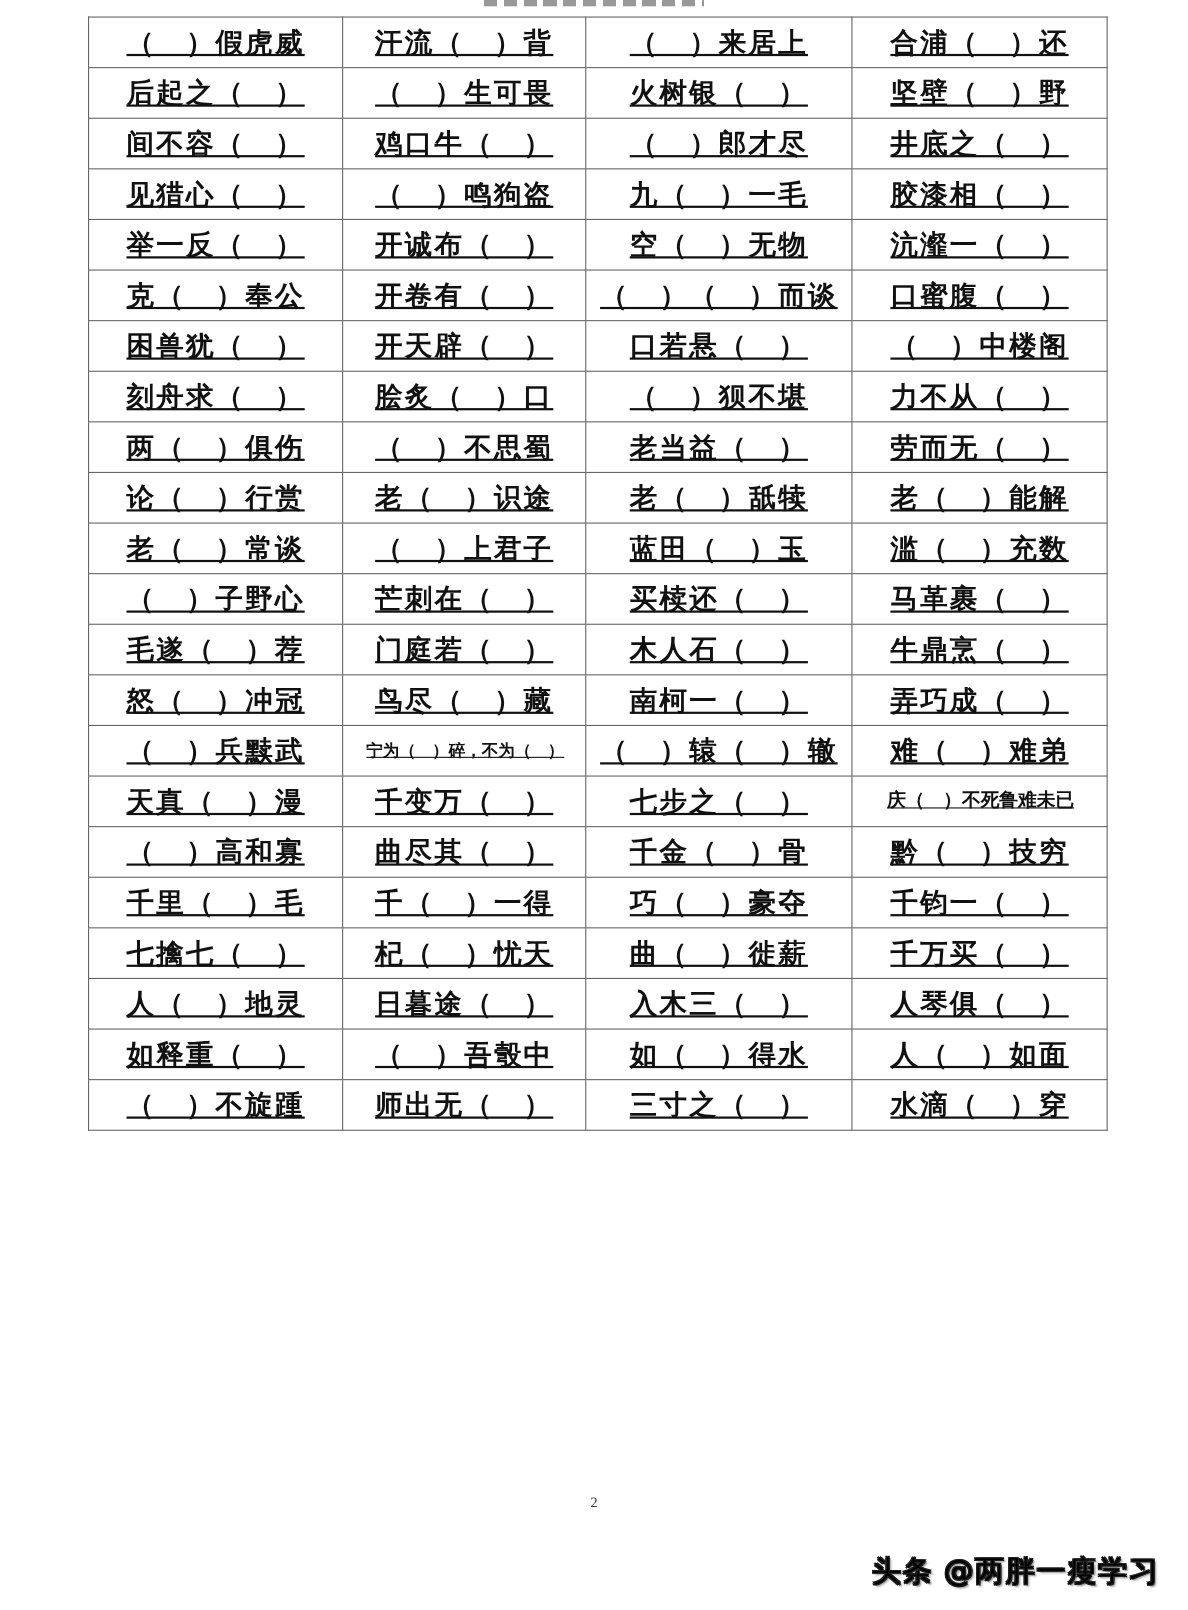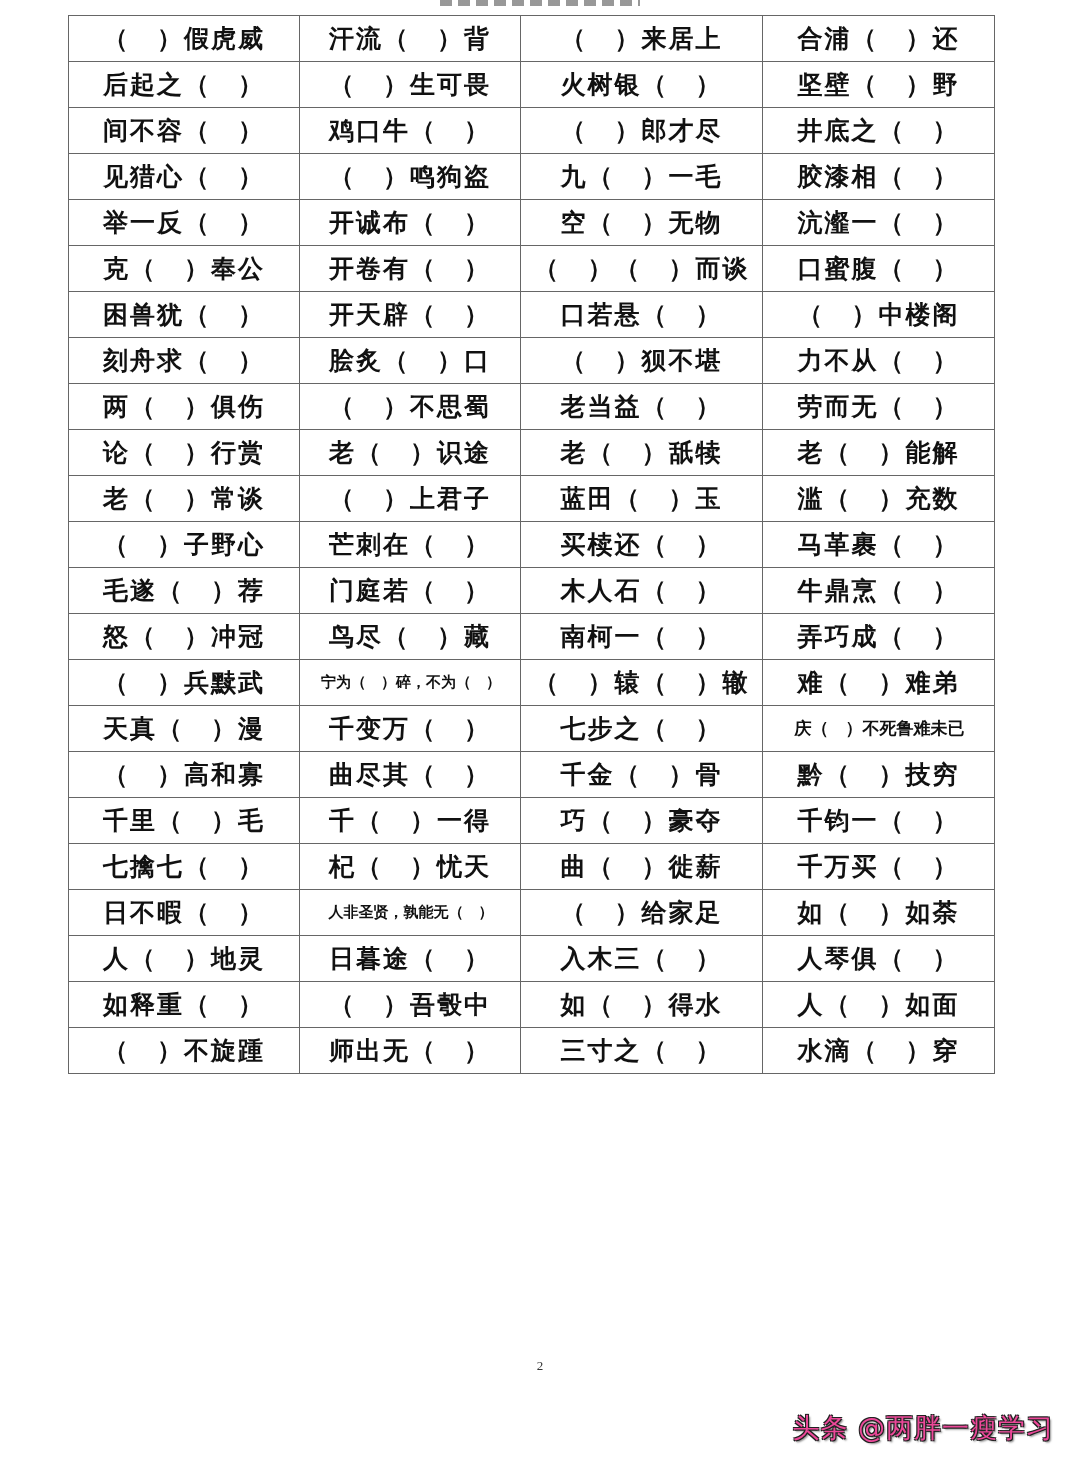--- a/index.html
+++ b/index.html
@@ -31,25 +31,26 @@
     .heading-clip .ghost {
       display: inline-block;
       width: 200px;
       height: 8px;
       margin-top: 12px;
       background: repeating-linear-gradient(90deg, #444 0 12px, transparent 12px 18px);
       opacity: 0.55;
     }
     table.idiom-table {
       position: absolute;
-      left: 68px;
+      left: 80px;
       top: 15px;
       width: 926px;
       border-collapse: collapse;
       table-layout: fixed;
+      text-decoration: underline;
     }
     table.idiom-table td {
       border: 1.5px solid #666666;
       height: 45px;
       padding: 0;
       font-size: 25px;
       font-weight: bold;
       letter-spacing: 2px;
       white-space: nowrap;
       overflow: hidden;
@@ -82,21 +83,21 @@
       text-align: center;
       font-family: "Liberation Serif", serif;
       font-size: 13px;
       color: #333;
     }
     .watermark {
       position: absolute;
       right: 26px;
       top: 1410px;
       font-size: 27px;
-      color: #ec4899;
+      color: #000000;
       letter-spacing: 1px;
       text-shadow:
         -1px -1px 0 #222, 1px -1px 0 #222, -1px 1px 0 #222, 1px 1px 0 #222,
         2px 2px 2px rgba(0,0,0,0.5);
       font-family: "DejaVu Sans", sans-serif;
     }
   </style>
 </head>
 <body>
 
@@ -220,26 +221,20 @@
         <td>巧（　）豪夺</td>
         <td>千钧一（　）</td>
       </tr>
       <tr>
         <td>七擒七（　）</td>
         <td>杞（　）忧天</td>
         <td>曲（　）徙薪</td>
         <td>千万买（　）</td>
       </tr>
       <tr>
-        <td>日不暇（　）</td>
-        <td class="small">人非圣贤，孰能无（　）</td>
-        <td>（　）给家足</td>
-        <td>如（　）如荼</td>
-      </tr>
-      <tr>
         <td>人（　）地灵</td>
         <td>日暮途（　）</td>
         <td>入木三（　）</td>
         <td>人琴俱（　）</td>
       </tr>
       <tr>
         <td>如释重（　）</td>
         <td>（　）吾彀中</td>
         <td>如（　）得水</td>
         <td>人（　）如面</td>

